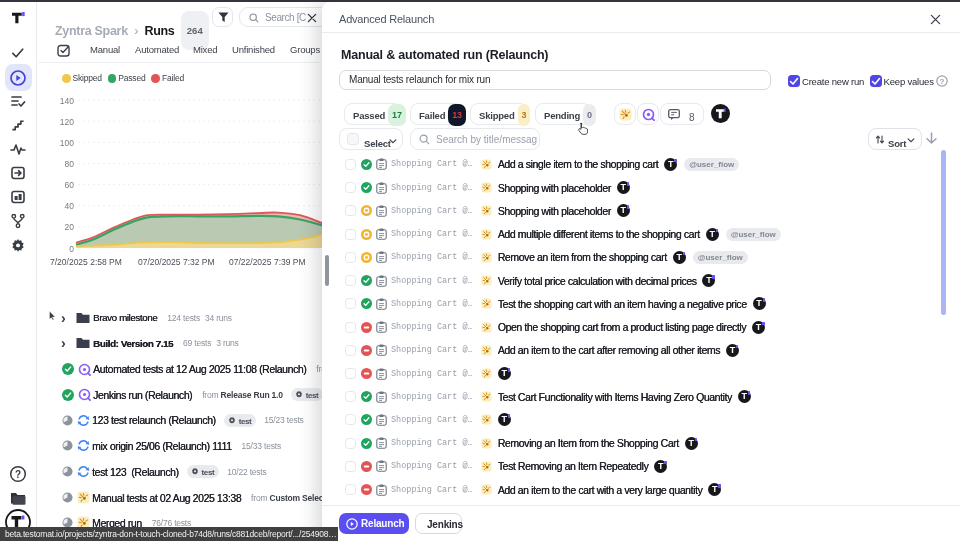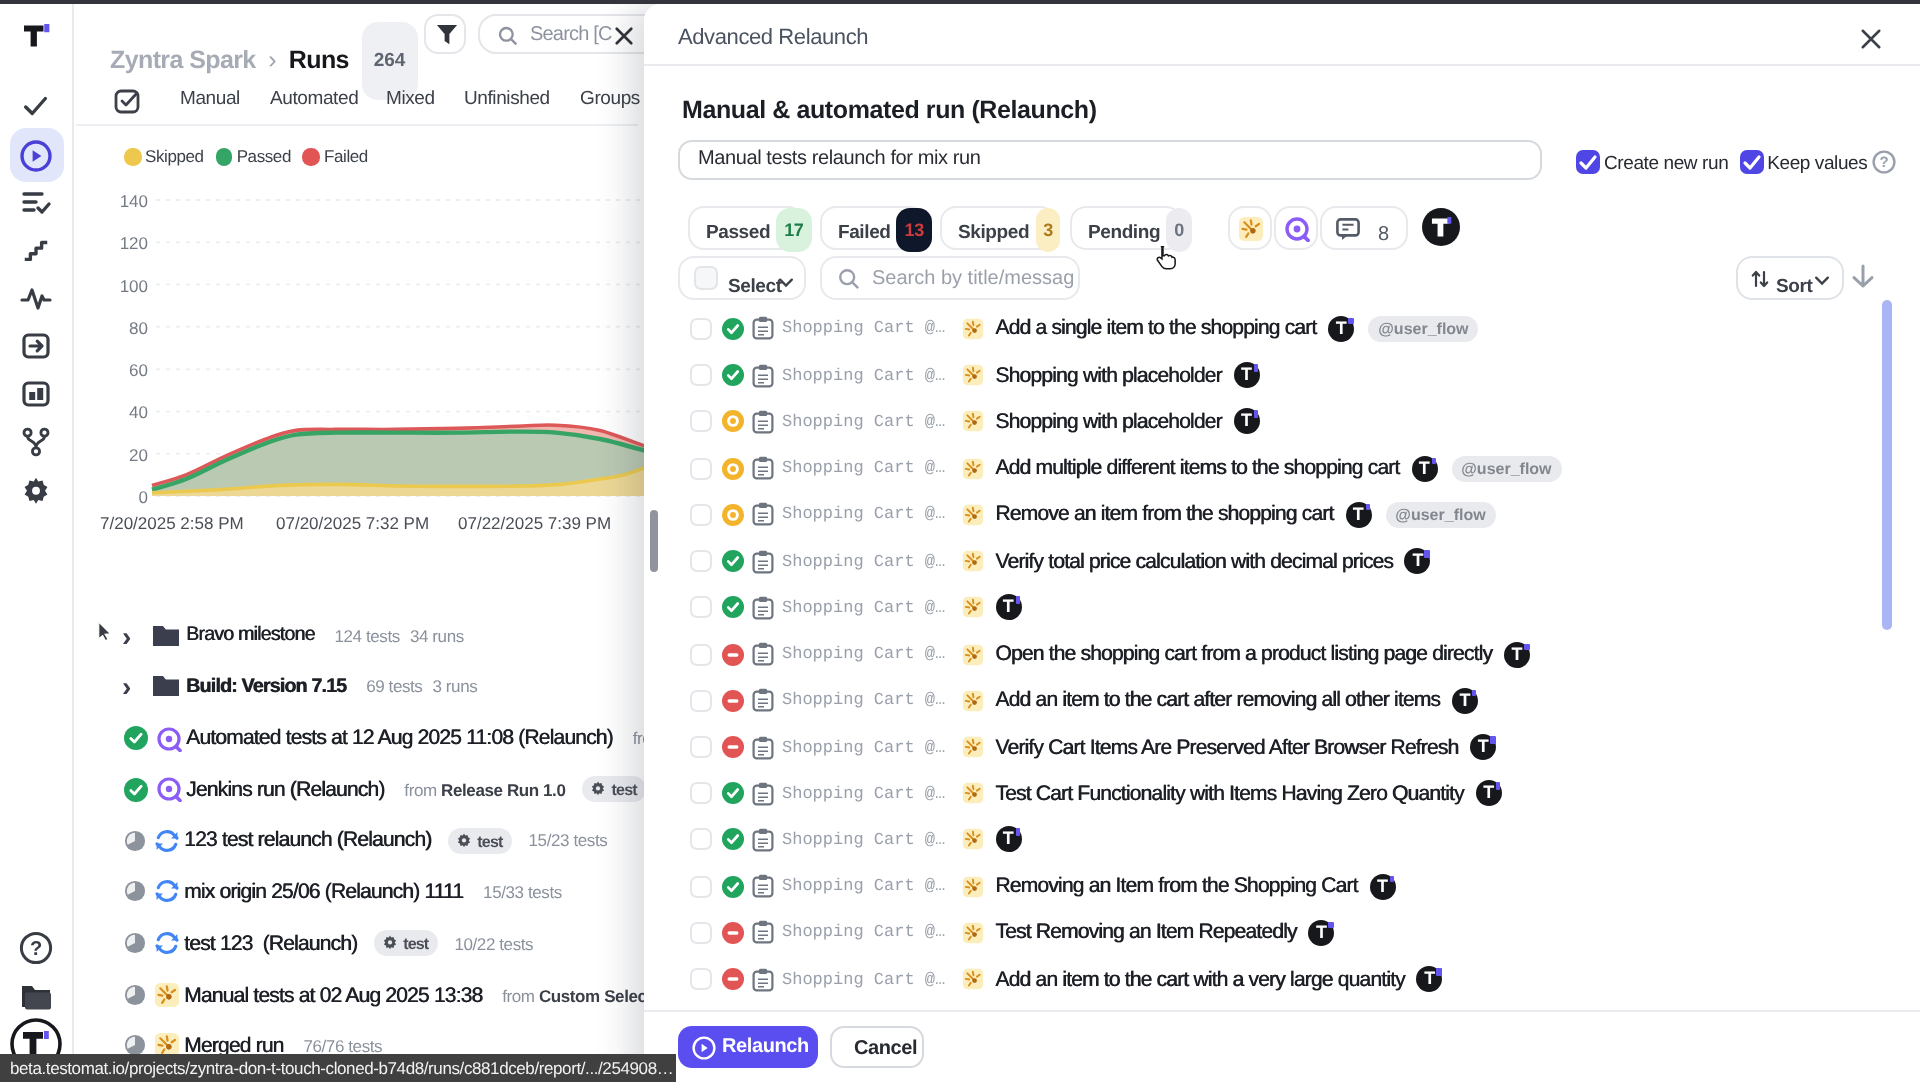--- a/index.html
+++ b/index.html
@@ -583,20 +583,21 @@
             <path d="M3 5.6h5M3 7.6h5M3 9.4h3" stroke="#6e7580" stroke-width="0.8"></path>
           </svg>
         <span class="mono">Shopping Cart @…</span>
         <svg class="memo" width="11" height="11" viewBox="0 0 14 14">
             <rect x="0.5" y="0.5" width="13" height="13" rx="3" fill="#fceebc"></rect>
             <g stroke="#d98e1d" stroke-width="1.2" stroke-linecap="round">
               <path d="M7 7L3.4 3.4M7.3 4.6L6.9 2.4M4.6 7.3L2.4 6.9M9.5 5.5l1.8-1.2M5.6 9.4L4.4 11.2"></path>
             </g>
             <circle cx="8" cy="8" r="1.5" fill="#b06a10"></circle>
           </svg>
+        <span class="mtl">Test the shopping cart with an item having a negative price</span>
         <span class="tbadge">T</span>
       </div>
       <div class="mrow" style="top:313.5px">
         <span class="mckb"></span>
         <svg class="mst" width="11" height="11" viewBox="0 0 12 12">
             <circle cx="6" cy="6" r="6" fill="#e25555"></circle>
             <rect x="3" y="5" width="6" height="2" rx="1" fill="#fff"></rect>
           </svg>
         <svg class="mclip" width="11" height="12" viewBox="0 0 11 12">
             <rect x="0.8" y="1.8" width="9.4" height="9.4" rx="1.6" stroke="#6e7580" stroke-width="1.1" fill="none"></rect>
@@ -648,21 +649,20 @@
             <path d="M3 5.6h5M3 7.6h5M3 9.4h3" stroke="#6e7580" stroke-width="0.8"></path>
           </svg>
         <span class="mono">Shopping Cart @…</span>
         <svg class="memo" width="11" height="11" viewBox="0 0 14 14">
             <rect x="0.5" y="0.5" width="13" height="13" rx="3" fill="#fceebc"></rect>
             <g stroke="#d98e1d" stroke-width="1.2" stroke-linecap="round">
               <path d="M7 7L3.4 3.4M7.3 4.6L6.9 2.4M4.6 7.3L2.4 6.9M9.5 5.5l1.8-1.2M5.6 9.4L4.4 11.2"></path>
             </g>
             <circle cx="8" cy="8" r="1.5" fill="#b06a10"></circle>
           </svg>
-        <span class="mtl">Verify Cart Items Are Preserved After Browser Refresh</span>
         <span class="tbadge">T</span>
       </div>
       <div class="mrow" style="top:383.2px">
         <span class="mckb"></span>
         <svg class="mst" width="11" height="11" viewBox="0 0 12 12">
             <circle cx="6" cy="6" r="6" fill="#21a45d"></circle>
             <path d="M3.4 6.2l1.8 1.8 3.4-3.9" stroke="#fff" stroke-width="1.5" fill="none" stroke-linecap="round" stroke-linejoin="round"></path>
           </svg>
         <svg class="mclip" width="11" height="12" viewBox="0 0 11 12">
             <rect x="0.8" y="1.8" width="9.4" height="9.4" rx="1.6" stroke="#6e7580" stroke-width="1.1" fill="none"></rect>
@@ -771,21 +771,21 @@
 
     <div class="mfoot">
       <div style="position:absolute;left:17px;top:7px;width:70px;height:21px;background:#5a4ef0;border-radius:7px">
         <svg width="12" height="12" viewBox="0 0 12 12" style="position:absolute;left:7px;top:4.5px">
           <circle cx="6" cy="6" r="5.2" stroke="#fff" stroke-width="1.2" fill="none"></circle>
           <path d="M4.8 3.9l3 2.1-3 2.1z" fill="#fff"></path>
         </svg>
         <span style="position:absolute;left:22px;top:5px;color:#fff;font-size:10px;font-weight:700;letter-spacing:-0.2px">Relaunch</span>
       </div>
       <div style="position:absolute;left:93px;top:7px;width:47px;height:21px;border:1px solid #d6d9de;border-radius:7px;background:#fff">
-        <span style="position:absolute;left:11px;top:5px;color:#272a31;font-size:10px;font-weight:700;letter-spacing:-0.2px">Cancel</span>
+        <span style="position:absolute;left:11px;top:5px;color:#272a31;font-size:10px;font-weight:700;letter-spacing:-0.2px">Jenkins</span>
       </div>
     </div>
 
     <div style="position:absolute;right:14px;top:148px;width:5px;height:165px;background:#aab5f5;border-radius:3px"></div>
 
     <svg style="position:absolute;left:255px;top:120px;z-index:30" width="11" height="13" viewBox="0 0 13 15">
       <path d="M4 1.5c.8 0 1.3.5 1.3 1.3v3.8l.9.1c.2-.5.7-.8 1.3-.7.5.1.8.4 1 .8.3-.2.7-.3 1.1-.2.5.1.9.5 1 1 .3-.1.6-.1.9 0 .7.2 1 .8 1 1.6v2.3c0 1.6-1.1 2.9-2.9 2.9H7.2c-1.1 0-2-.5-2.6-1.4L2.2 9.6c-.4-.6-.3-1.3.2-1.7.5-.4 1.1-.3 1.6.1l.7.6V2.8c0-.8.5-1.3 1.3-1.3z" fill="#fff" stroke="#17181c" stroke-width="0.9"></path>
     </svg>
   </div>
 

